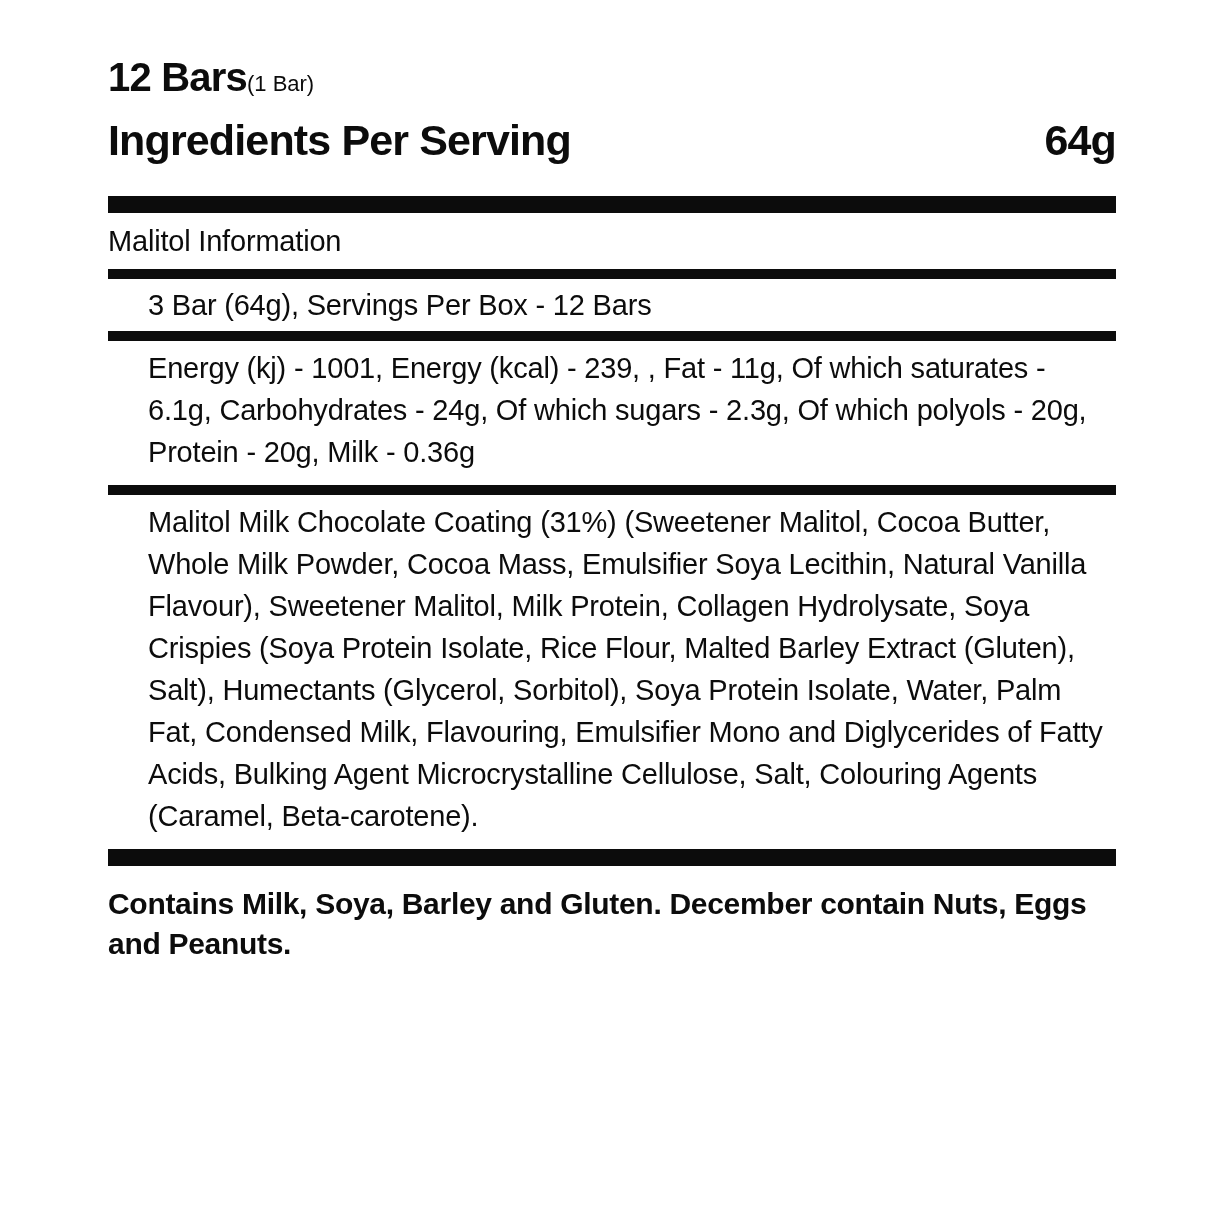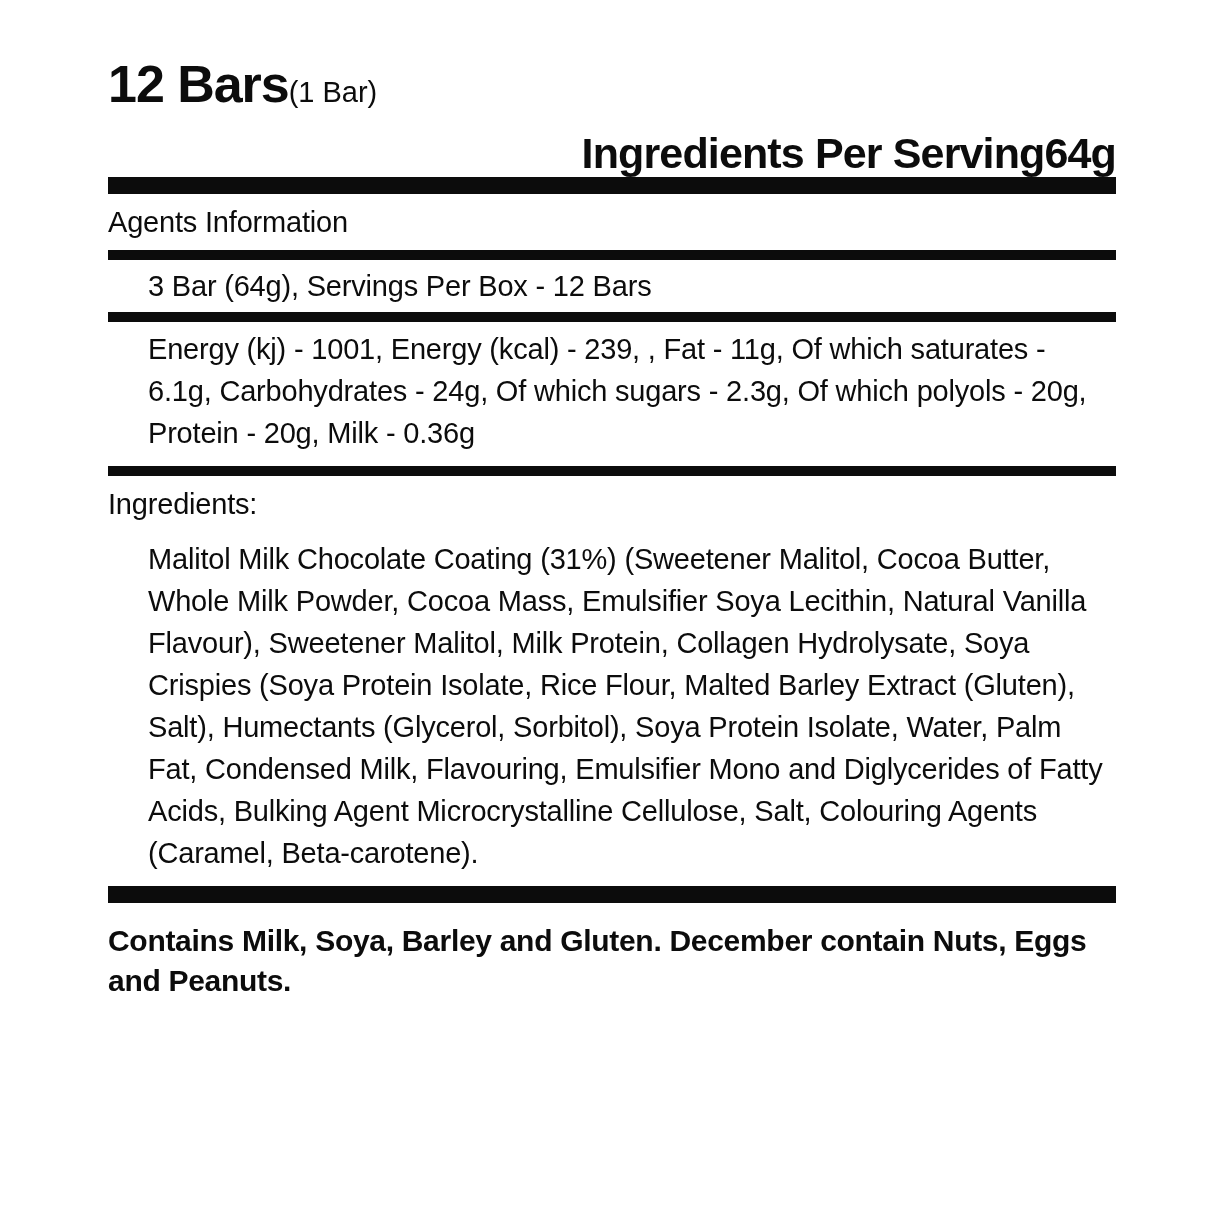--- a/index.html
+++ b/index.html
@@ -18,35 +18,35 @@
   .sheet {
     box-sizing: border-box;
     padding: 56px 98px 0 108px;
   }
   
   .pack-row {
     line-height: 1.08;
     margin-bottom: 18px;
   }
   .pack-size {
-    font-size: 52px;
+    font-size: 40px;
     font-weight: 700;
     letter-spacing: -0.02em;
   }
   .serving-unit {
-    font-size: 29px;
+    font-size: 22px;
     font-weight: 400;
     letter-spacing: 0;
   }
   .heading-row {
     display: flex;
-    justify-content: flex-end;
+    justify-content: space-between;
     align-items: baseline;
     line-height: 1.1;
-    margin-bottom: 0;
+    margin-bottom: 32px;
   }
   .heading-title, .heading-weight {
     font-size: 43px;
     font-weight: 700;
     letter-spacing: -0.02em;
   }
   
   .rule {
     background: #0c0c0c;
     width: 100%;
@@ -92,34 +92,33 @@
     <span class="pack-size">12 Bars</span><span class="serving-unit">(1 Bar)</span>
   </div>
 
   <div class="heading-row">
     <span class="heading-title">Ingredients Per Serving</span>
     <span class="heading-weight">64g</span>
   </div>
 
   <div class="rule thick"></div>
 
-  <div class="section-title">Agents Information</div>
+  <div class="section-title">Malitol Information</div>
 
   <div class="rule thin"></div>
 
   <div class="section-detail detail-single">3 Bar (64g), Servings Per Box - 12 Bars</div>
 
   <div class="rule thin"></div>
 
 
   <div class="section-detail detail-para">Energy (kj) - 1001, Energy (kcal) - 239, , Fat - 11g, Of which saturates - 6.1g, Carbohydrates - 24g, Of which sugars - 2.3g, Of which polyols - 20g, Protein - 20g, Milk - 0.36g</div>
 
   <div class="rule thin"></div>
 
-  <div class="section-title">Ingredients:</div>
 
   <div class="section-detail detail-para">Malitol Milk Chocolate Coating (31%) (Sweetener Malitol, Cocoa Butter, Whole Milk Powder, Cocoa Mass, Emulsifier Soya Lecithin, Natural Vanilla Flavour), Sweetener Malitol, Milk Protein, Collagen Hydrolysate, Soya Crispies (Soya Protein Isolate, Rice Flour, Malted Barley Extract (Gluten), Salt), Humectants (Glycerol, Sorbitol), Soya Protein Isolate, Water, Palm Fat, Condensed Milk, Flavouring, Emulsifier Mono and Diglycerides of Fatty Acids, Bulking Agent Microcrystalline Cellulose, Salt, Colouring Agents (Caramel, Beta-carotene).</div>
 
   <div class="rule thick"></div>
 
   <div class="allergen-notice">Contains Milk, Soya, Barley and Gluten. December contain Nuts, Eggs and Peanuts.</div>
 
 </div>
 
 </body></html>

